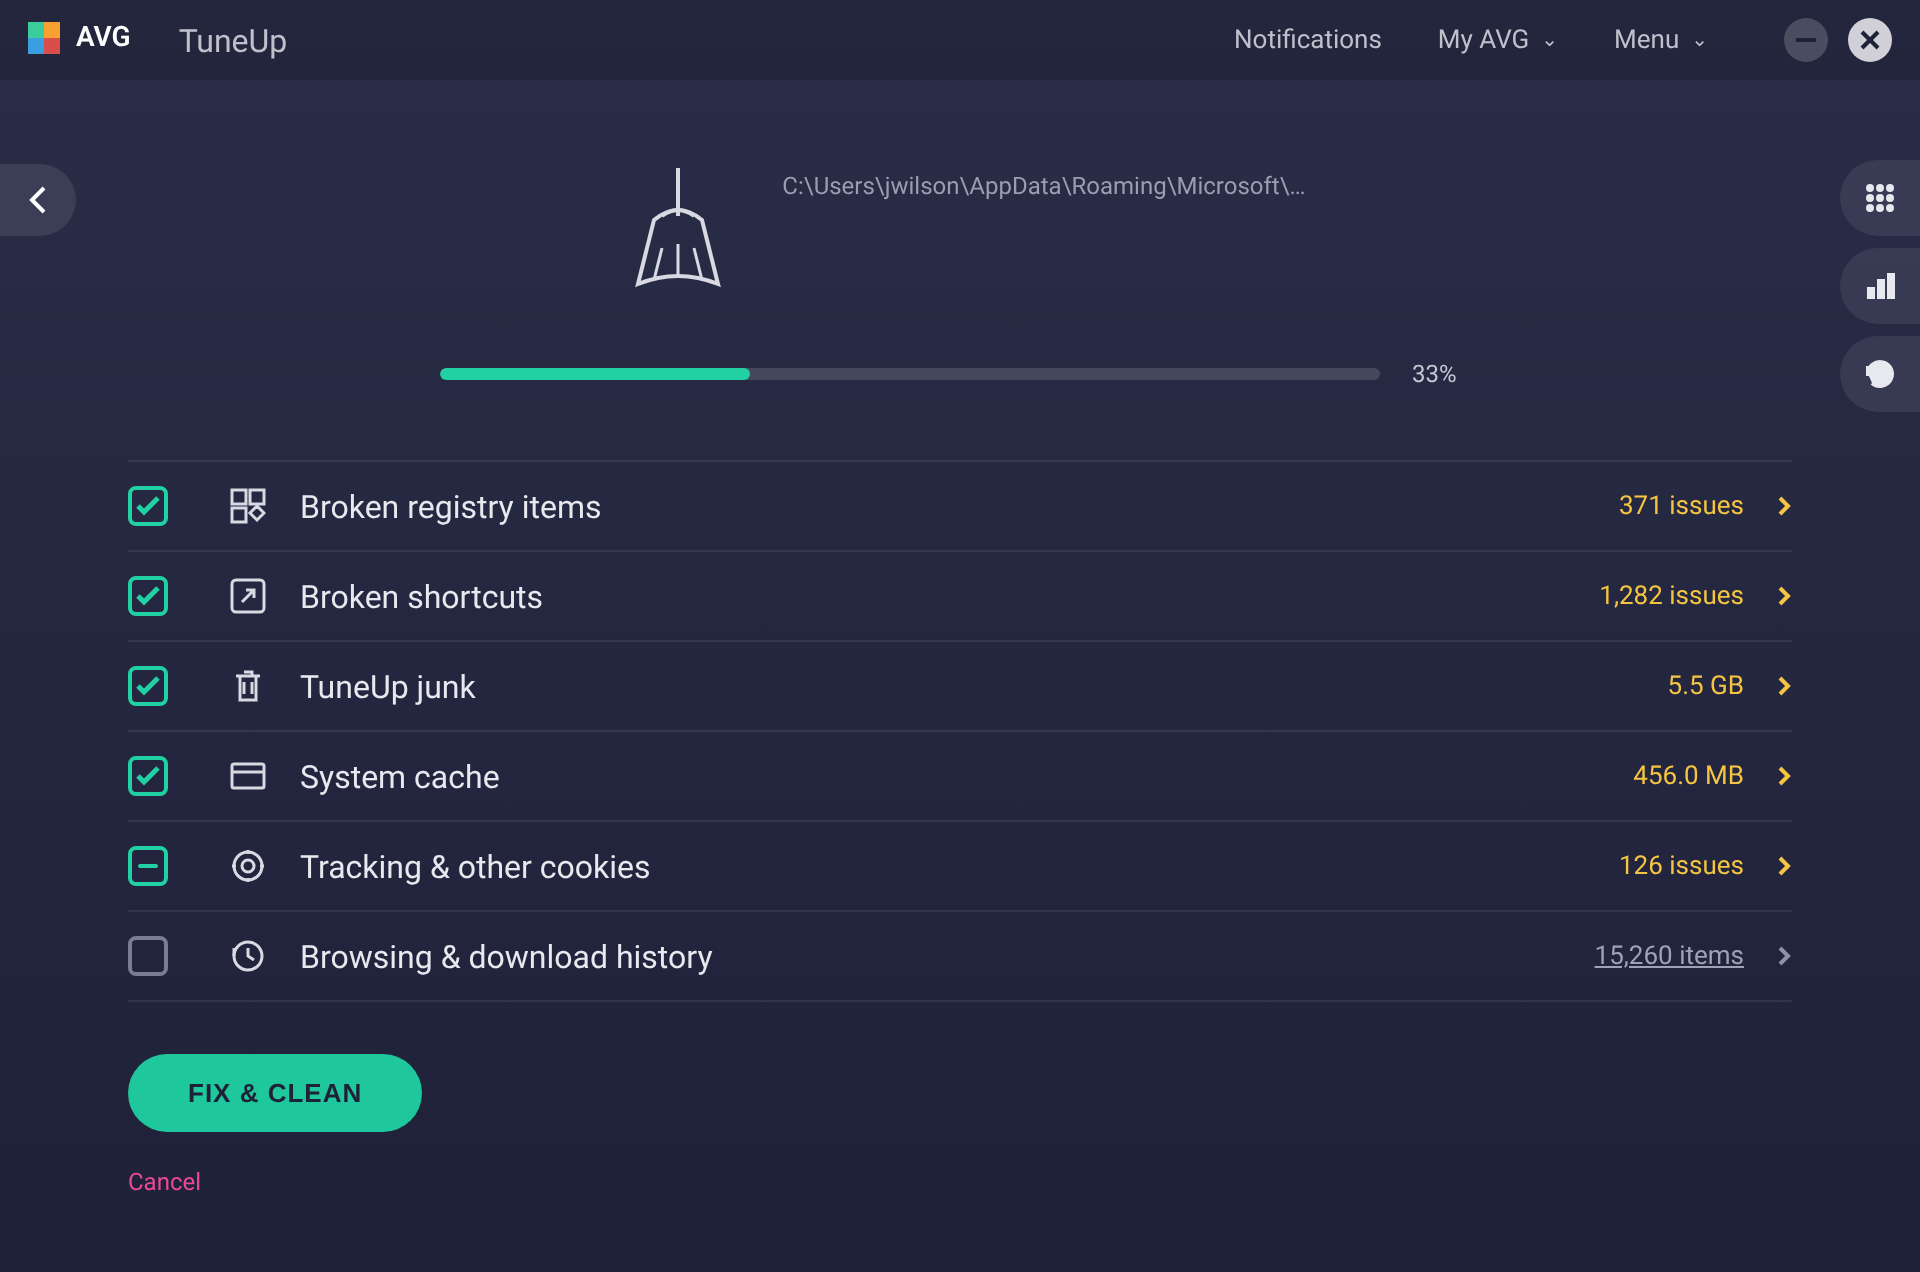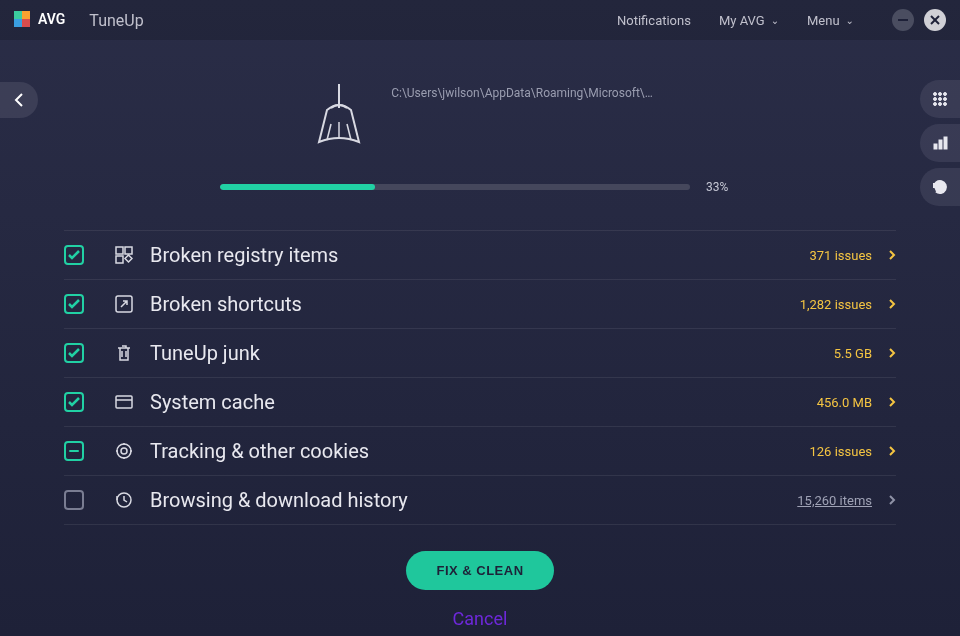--- a/index.html
+++ b/index.html
@@ -118,46 +118,46 @@
 .check svg { display: none; width: 12px; height: 10px; stroke: #21d1a4; stroke-width: 2.5; }
 .check.partial { }
 .check.partial .dash { display: block; width: 10px; height: 2px; background: #21d1a4; border-radius: 1px; }
 .check:not(.partial) .dash { display: none; }
 .check.unchecked { border-color: #7a7d92; }
 .cat-icon {
   width: 20px; height: 20px; margin-right: 16px;
   display: flex; align-items: center; justify-content: center;
 }
 .cat-icon svg { stroke: #d8d9e2; fill: none; }
-.cat-label { font-size: 20px; color: #e8e8ef; flex: 1; }
+.cat-label { font-size: 16px; color: #e8e8ef; flex: 1; }
 .cat-count { font-size: 13px; margin-right: 16px; }
 .cat-count.warn { color: #f5c542; }
 .cat-count.muted { color: #9fa2b5; text-decoration: underline; }
 .row-chev { color: #f5c542; cursor: pointer; }
 .row-chev.muted { color: #8f92a6; }
 .row-chev svg { width: 8px; height: 12px; stroke: currentColor; stroke-width: 2; fill: none; }
 
 
 .actions {
-  display: flex; flex-direction: column; align-items: center;
+  display: flex; flex-direction: column; align-items: flex-start;
   margin-top: 26px; gap: 18px;
 }
 .fix-btn {
   background: #1fc79c;
   color: #1e2138;
   font-weight: 700;
   font-size: 13px;
   letter-spacing: 0.5px;
   padding: 12px 30px;
   border-radius: 22px;
   cursor: pointer;
   border: none;
 }
 .cancel-link {
-  color: #6d28d9; font-size: 18px; cursor: pointer;
+  color: #ec4899; font-size: 12px; cursor: pointer;
 }
 </style>
 </head>
 <body>
 
 <div class="header">
   <div class="logo-wrap">
     <div class="logo-mark">
       <div></div>
         <div></div>

